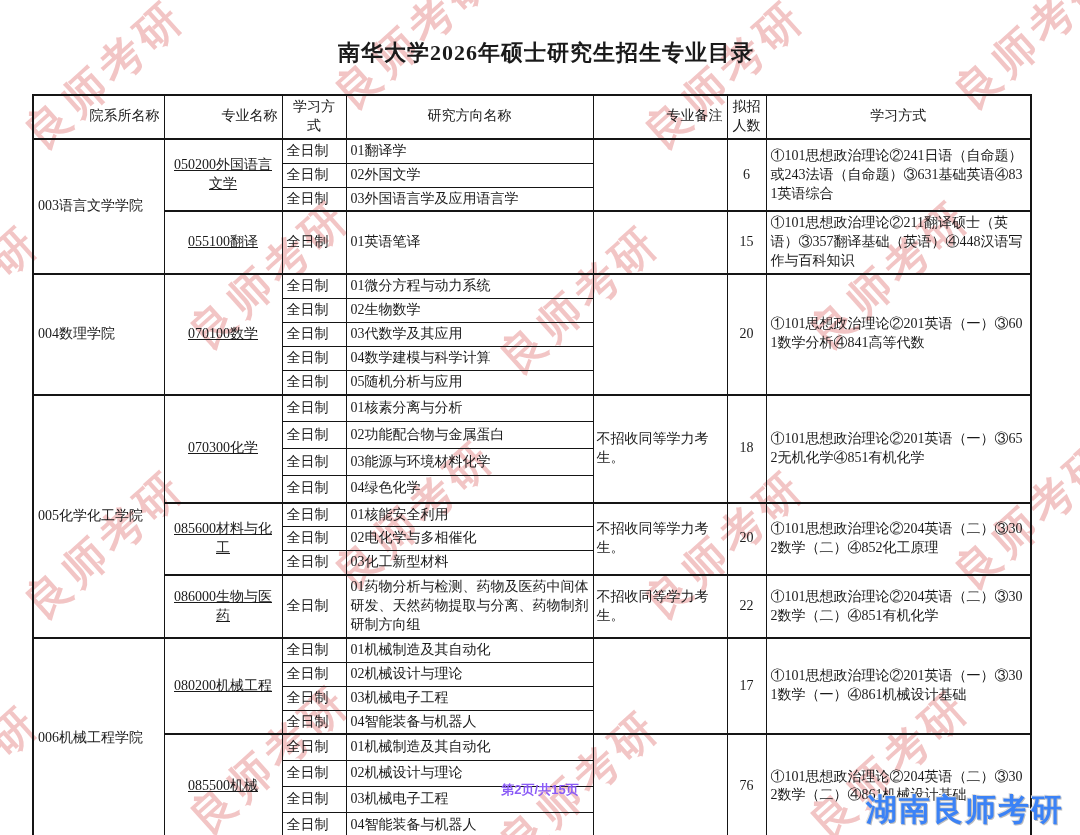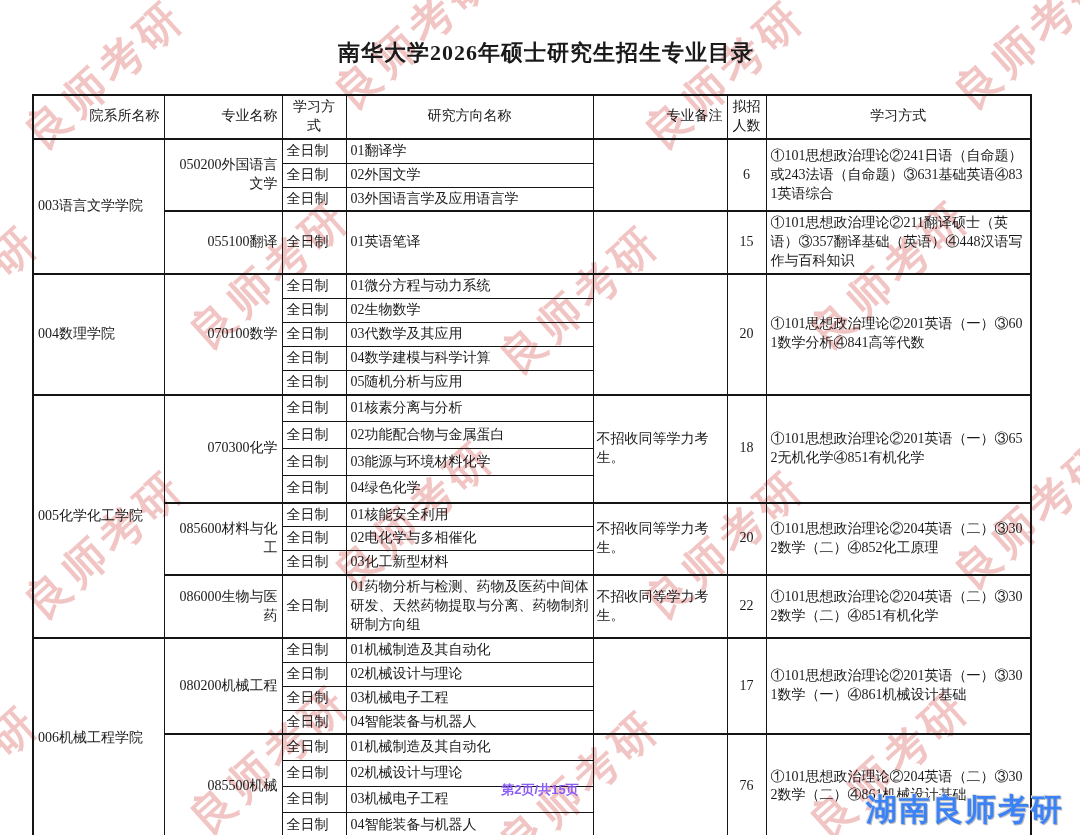--- a/index.html
+++ b/index.html
@@ -34,21 +34,21 @@
     font-size:14px; line-height:1.35;
     vertical-align:middle;
     word-break:break-all;
     background:transparent;
   }
   .catalog thead th { height:30px; font-weight:normal; }
   .al { text-align:right; }
   .ac { text-align:center; }
   tr.college-start td, tr.major-start td { border-top:2px solid #151515; }
   td.college-cell { text-align:left; }
-  td.major-cell { text-align:right; }
+  td.major-cell { text-align:center;text-decoration:underline; }
   td.mode-cell { text-align:left; }
   td.direction-cell { text-align:left; }
   td.remark-cell { text-align:left; padding:10px 3px; }
   td.quota-cell { text-align:center; }
   td.subjects-cell { text-align:left; }
   .pagefoot {
     position:absolute; top:781px; left:0; width:100%; z-index:1;
     text-align:center;
     font-family:"Liberation Sans","DejaVu Sans",sans-serif;
     font-size:13px; font-weight:bold; color:#8b5cf6;

